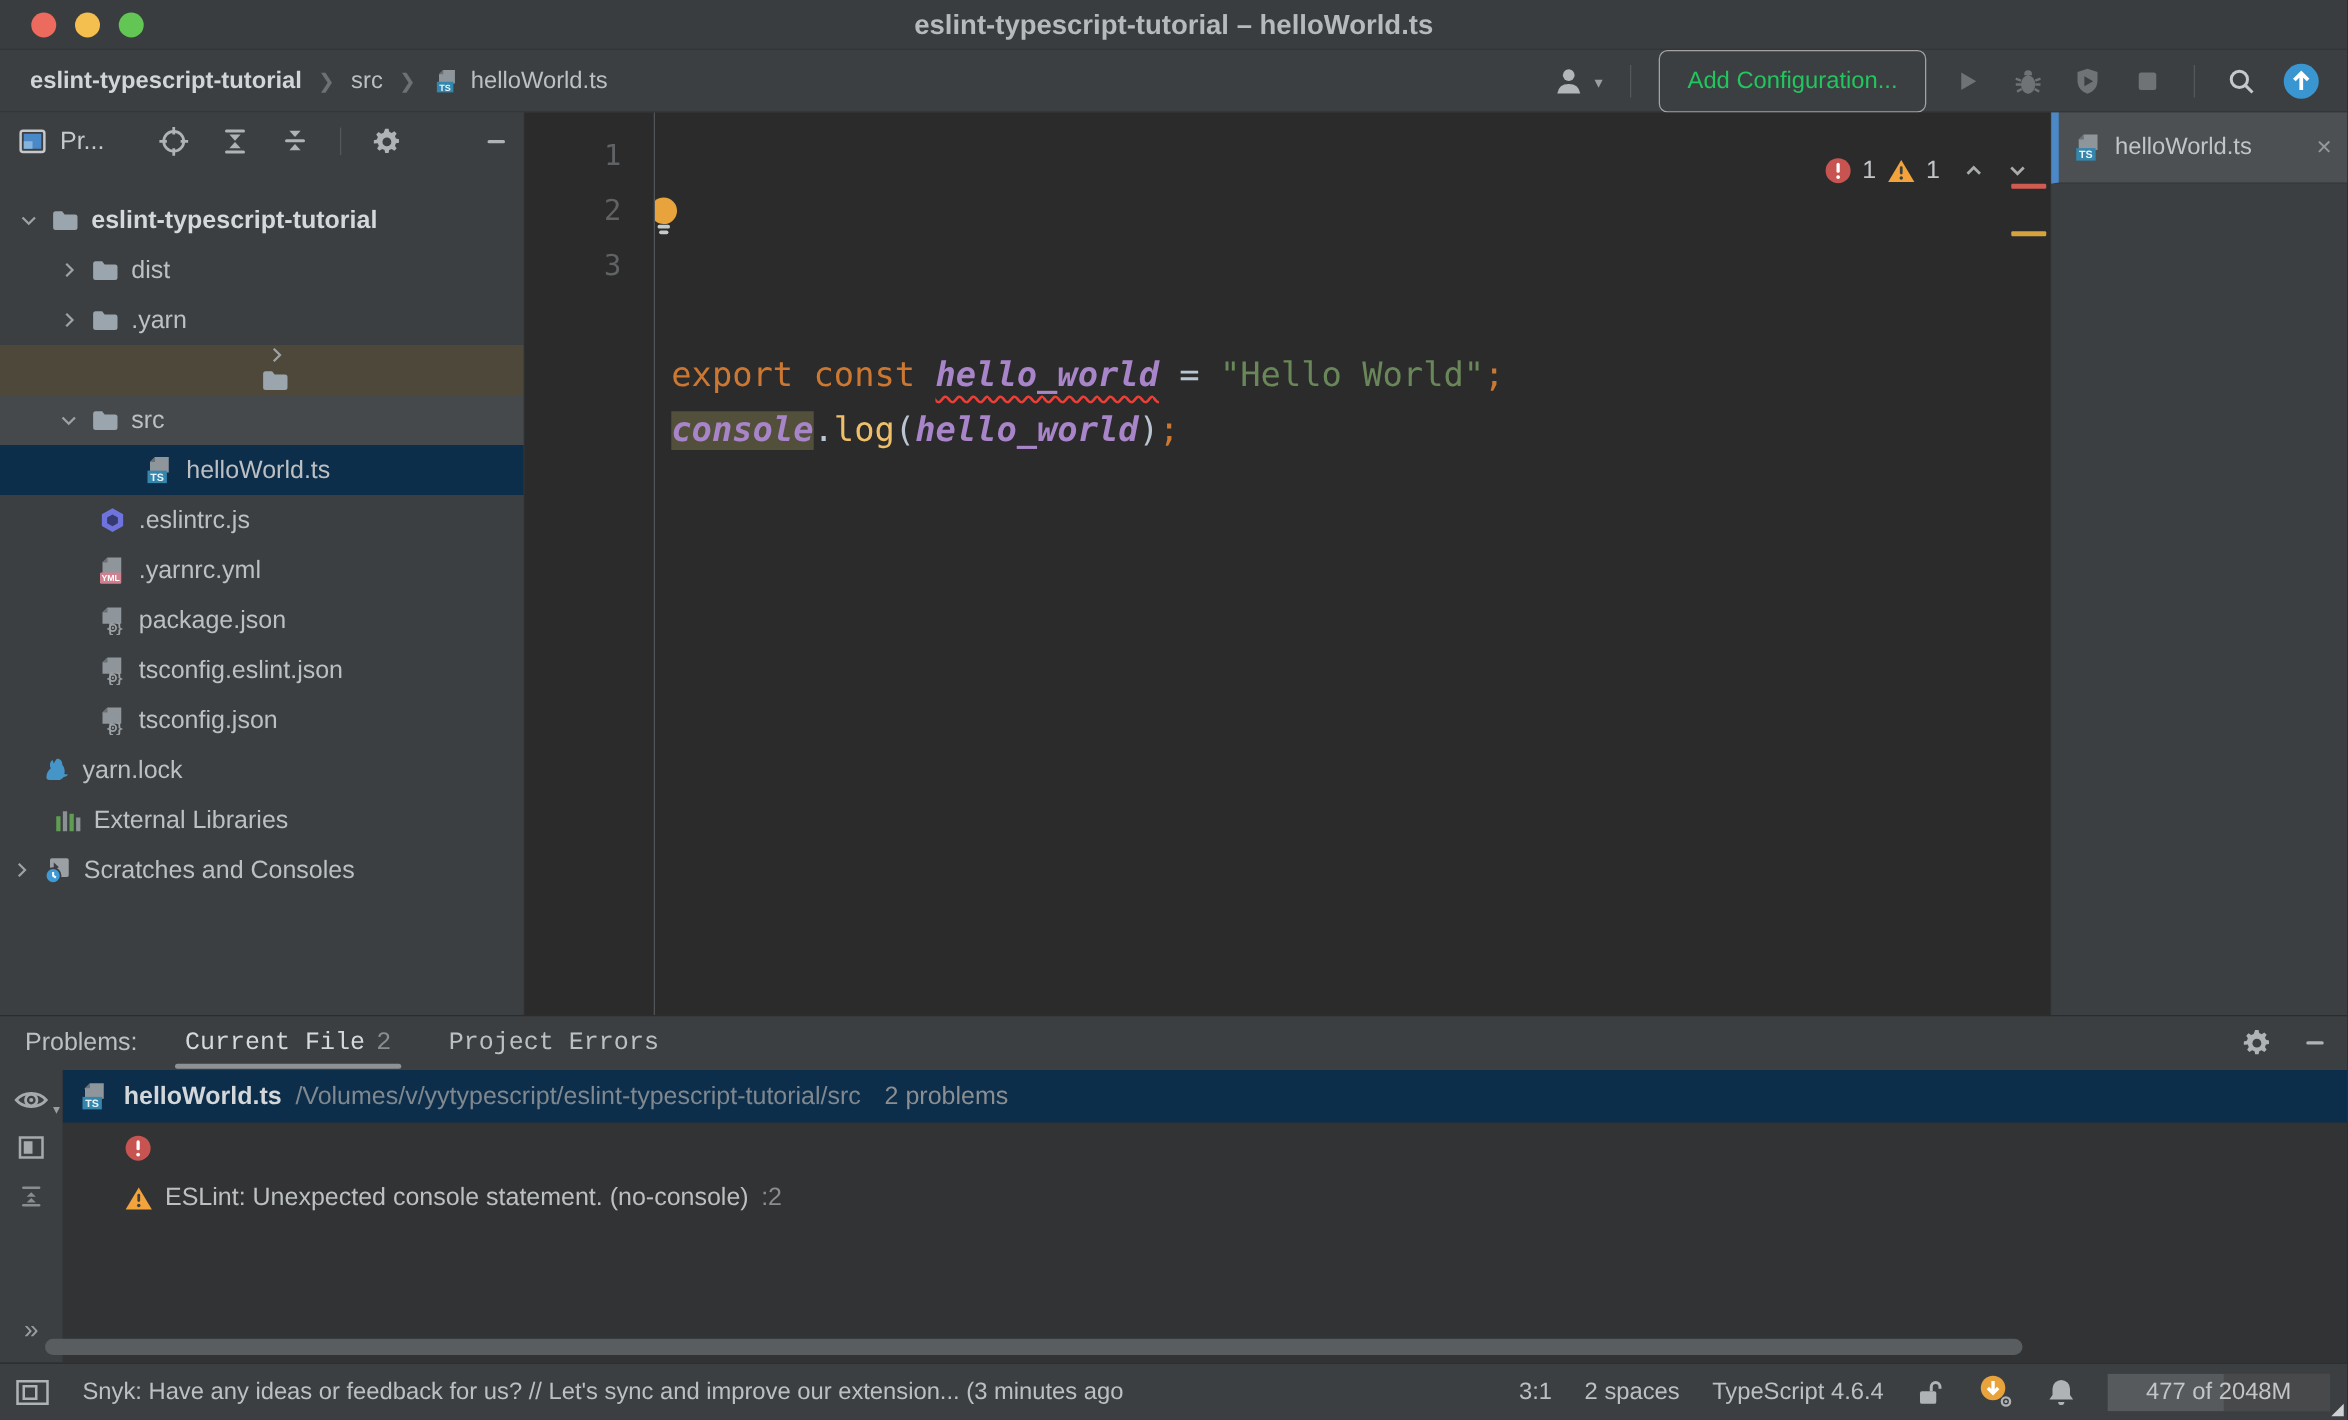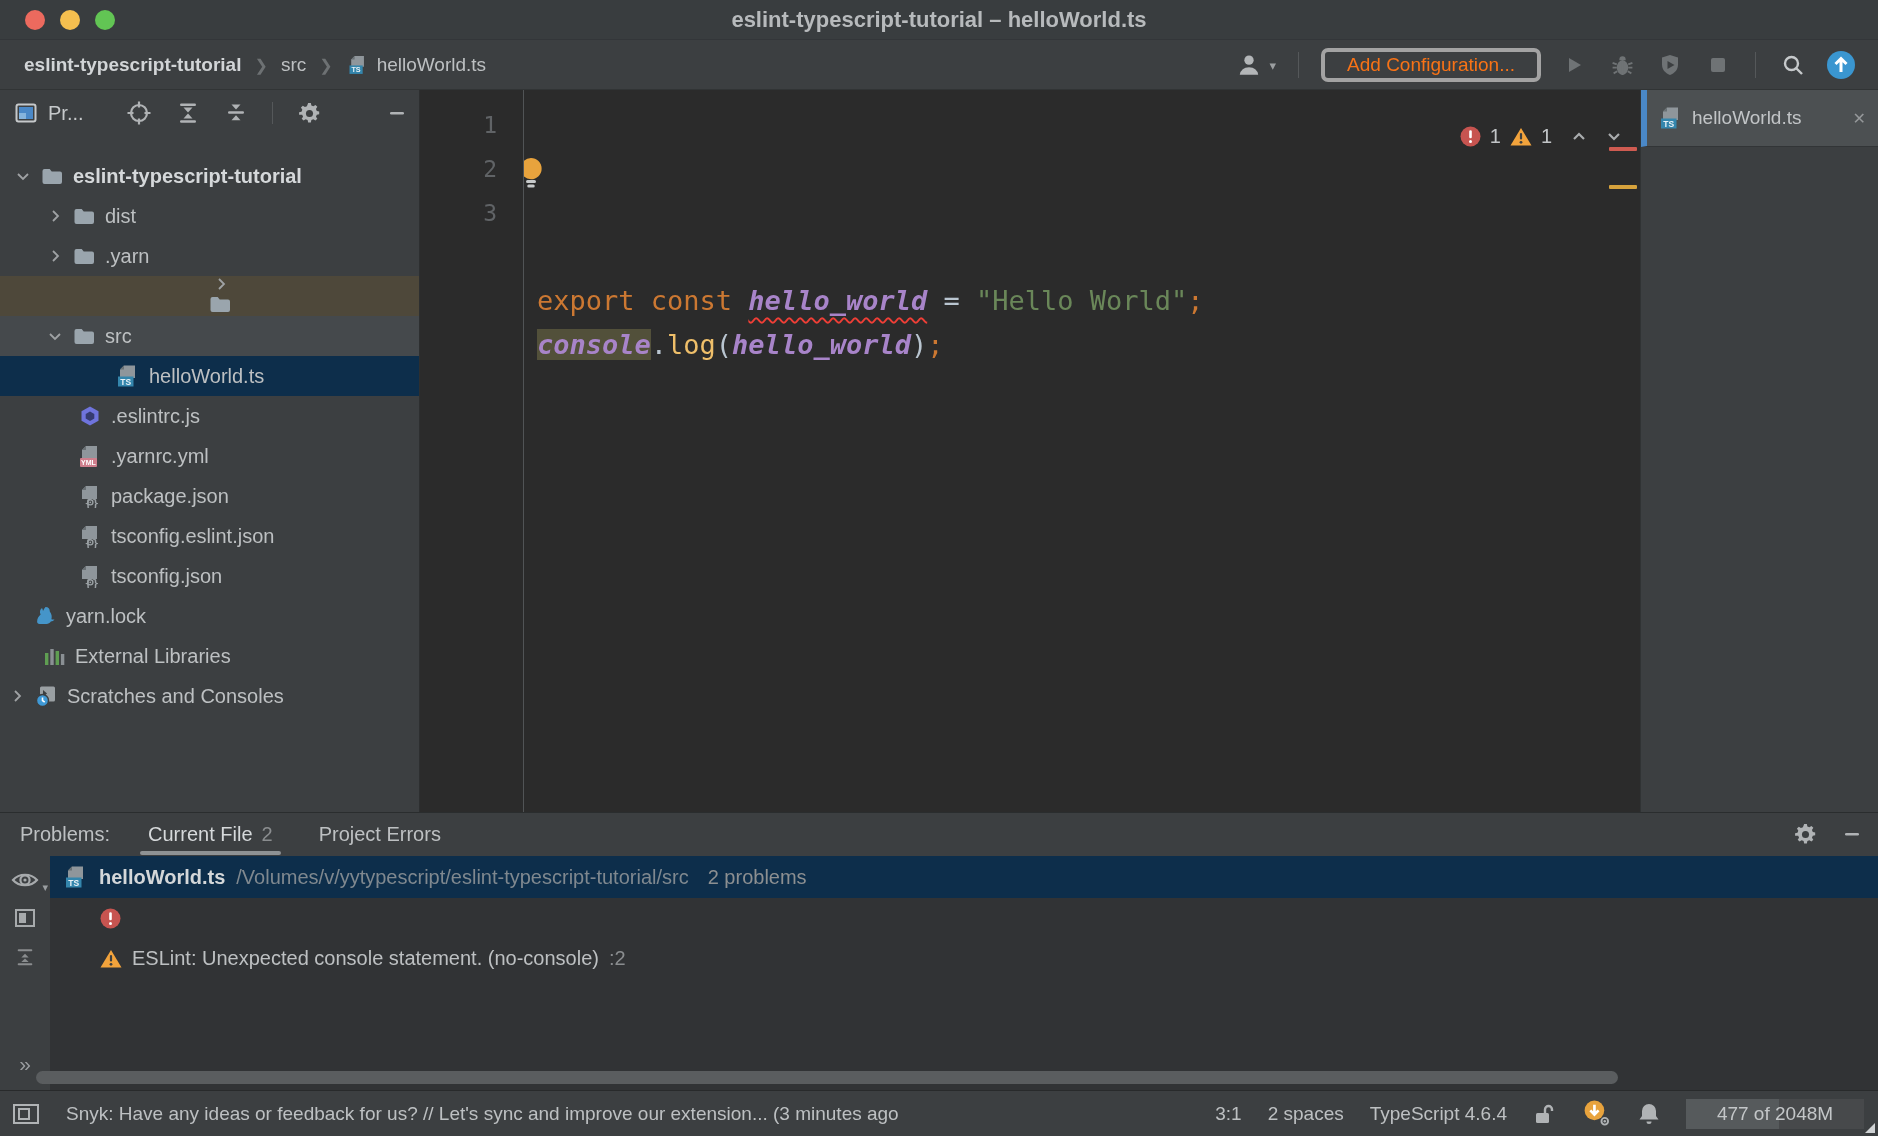--- a/index.html
+++ b/index.html
@@ -19,22 +19,22 @@
   .toolbar{position:absolute;top:41px;left:0;right:0;height:49px;background:#3c3f41;
            border-bottom:1px solid #313435;display:flex;align-items:center;}
   .breadcrumbs{display:flex;align-items:center;gap:13px;padding-left:24px;font-size:19px;white-space:nowrap;}
   .bc-item{color:#bdc0c2;display:flex;align-items:center;gap:7px;}
   .bc-item.bold{color:#d2d5d7;font-weight:bold;}
   .bc-sep{color:#6d7173;font-size:16px;}
   .toolbar-right{margin-left:auto;display:flex;align-items:center;gap:18px;padding-right:22px;}
   .tb-icon{display:inline-flex;align-items:center;justify-content:center;width:30px;height:30px;cursor:default;}
   .caret{color:#9b9ea0;font-size:13px;margin-left:-12px;}
   .tb-sep{width:1px;height:26px;background:#55585a;margin:0 4px;}
-  .add-config{height:34px;padding:0 22px;background:transparent;border:4px solid #a3a3a3;border-radius:7px;
-              color:#f97316;font-size:19px;font-family:"Liberation Sans",sans-serif;}
+  .add-config{height:50px;padding:0 22px;background:transparent;border:1px solid #a3a3a3;border-radius:7px;
+              color:#22c55e;font-size:19px;font-family:"Liberation Sans",sans-serif;}
 
   
   .main{position:absolute;top:90px;left:0;right:0;height:874px;display:flex;}
 
   
   .project{width:420px;background:#3c3f41;position:relative;border-right:1px solid #2d2f30;overflow:hidden;}
   .p-head{height:46px;display:flex;align-items:center;padding:0 14px;}
   .p-title{color:#c6c9cb;font-size:20px;margin-left:10px;}
   .ph-icons{display:flex;align-items:center;gap:24px;margin-left:42px;}
   .ph-sep{width:1px;height:22px;background:#55585a;}
@@ -79,21 +79,21 @@
   .tab-label{color:#c2c5c7;font-size:19px;}
   .tab-close{margin-left:auto;color:#95989a;font-size:16px;}
   .kebab{position:absolute;left:112px;bottom:18px;display:flex;flex-direction:column;gap:5px;}
   .kebab i{width:6px;height:6px;border-radius:50%;background:#c3c6c8;display:block;}
 
   
   .problems{position:absolute;top:812px;left:0;right:0;height:278px;display:flex;flex-direction:column;}
   .pr-head{height:44px;flex:none;background:#3c3f41;border-top:1px solid #2a2d2e;display:flex;
            align-items:center;padding:0 18px 0 20px;font-size:20px;}
   .pr-label{color:#bdc0c2;margin-right:38px;}
-  .pr-tab{position:relative;display:flex;align-items:flex-start;gap:9px;margin-right:46px;color:#bdc0c2;}
+  .pr-tab{position:relative;display:flex;align-items:flex-start;gap:9px;margin-right:46px;color:#bdc0c2;font-family:Liberation Mono, monospace;}
   .pr-tab.active .pr-t{color:#d6d9db;}
   .pr-count{color:#8a8d8f;}
   .pr-tab.active::after{content:"";position:absolute;left:-8px;right:-8px;bottom:-9px;height:4px;
                         border-radius:2px;background:#8e9294;}
   .pr-head-right{margin-left:auto;display:flex;align-items:center;gap:26px;}
   .pr-body{flex:1;display:flex;background:#313335;position:relative;}
   .pr-toolbar{width:50px;flex:none;background:#3c3f41;display:flex;flex-direction:column;align-items:center;
               padding-top:14px;gap:16px;position:relative;}
   .pr-more{position:absolute;bottom:14px;left:0;right:0;text-align:center;color:#9b9ea0;font-size:21px;}
   .eye-wrap{position:relative;display:inline-flex;}

